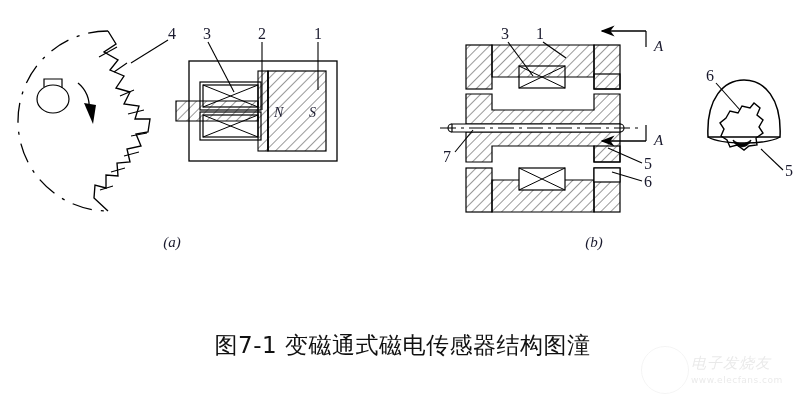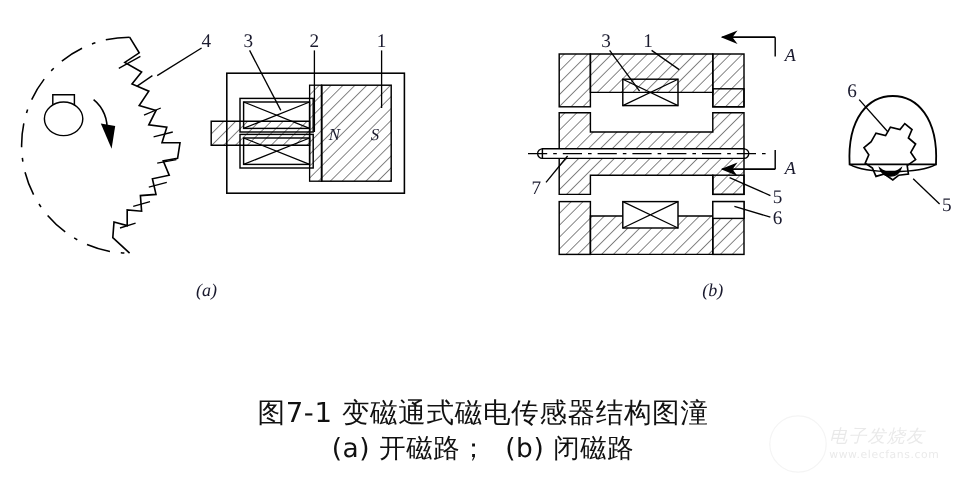--- a/index.html
+++ b/index.html
@@ -206,21 +206,20 @@
         <line x1="716" y1="83" x2="740" y2="110"></line>
         <line x1="761" y1="149" x2="783" y2="170"></line>
       </g>
       <text x="710" y="81" font-family="Liberation Serif, serif" font-size="16" fill="#1a1a2e" text-anchor="middle">6</text>
       <text x="789" y="176" font-family="Liberation Serif, serif" font-size="16" fill="#1a1a2e" text-anchor="middle">5</text>
     </g>
   </svg>
 
   <div class="caption-block">
     <span class="caption-line line1">图7-1 变磁通式磁电传感器结构图潼</span>
-    <span class="caption-line line2">(a) 开磁路；  (b) 闭磁路</span>
   </div>
 
   <div class="wm">
     <div class="wm-mark"></div>
     <div class="wm-text">
       <div class="wm-cn">电子发烧友</div>
       <div class="wm-url">www.elecfans.com</div>
     </div>
   </div>
 

